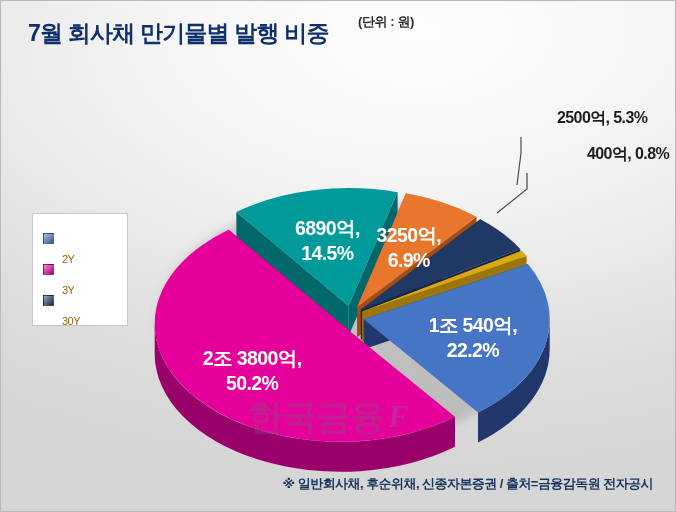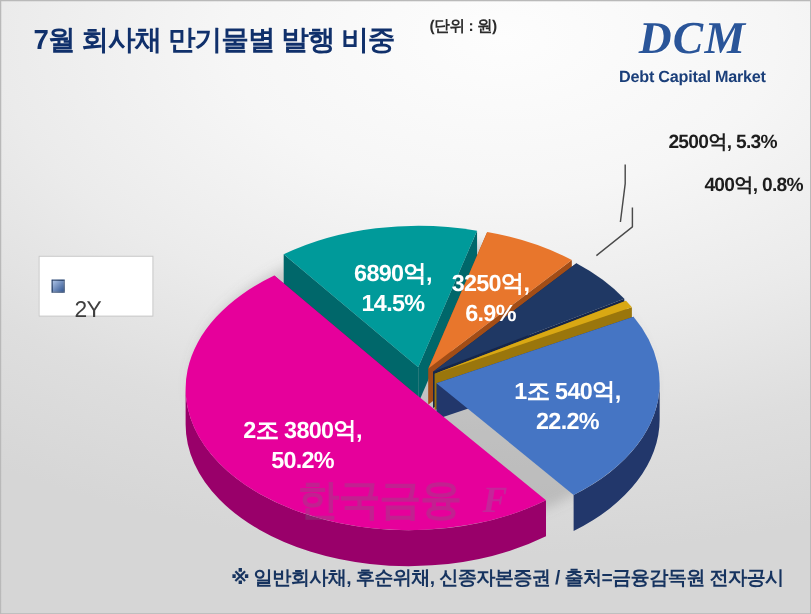--- a/index.html
+++ b/index.html
@@ -45,75 +45,79 @@
     background:#ffffff;border:1px solid #c8c8c8;
     padding:9px 6px 9px 10px;box-sizing:border-box;
   }
   .legend-row{display:flex;align-items:center;height:31px;}
   .swatch{
     width:11px;height:11px;flex:0 0 11px;margin-right:8px;
     border:1px solid rgba(0,0,0,.35);box-sizing:border-box;
     background-image:linear-gradient(135deg,rgba(255,255,255,.55),rgba(0,0,0,.25));
   }
   .legend-label{
-    font-size:19px;color:#404040;letter-spacing:-.5px;white-space:nowrap;margin-top:40px;
+    font-size:11px;color:#a16207;letter-spacing:-.5px;white-space:nowrap;margin-top:40px;
   }
 
   
   #chart{position:absolute;left:118px;top:88px;width:560px;height:370px;}
   #chart svg{display:block;overflow:visible;}
 
   .lbl{
     font-family:"Liberation Sans","DejaVu Sans",sans-serif;
     font-weight:bold;letter-spacing:-.6px;
   }
   .lbl-in{fill:#ffffff;font-size:19.5px;}
   .lbl-out{fill:#1d1d1d;font-size:16px;}
 
   
   #watermark{
     position:absolute;left:247px;top:398px;
-    display:flex;align-items:center;gap:18px;
+    display:flex;align-items:center;gap:4px;
     opacity:.30;pointer-events:none;
   }
   #wm-text{
     font-size:35px;font-weight:bold;color:#6e6e78;letter-spacing:-1px;
     line-height:1;
   }
   #wm-mark{
     font-family:"Liberation Serif","DejaVu Serif",serif;
     font-style:italic;font-weight:bold;font-size:31px;color:#7a7a9a;
     line-height:1;
   }
 
   
   #footer{
     position:absolute;right:22px;bottom:18px;
-    font-size:16px;font-weight:bold;color:#16335f;
+    font-size:13px;font-weight:bold;color:#16335f;
     letter-spacing:-.55px;white-space:nowrap;
   }
 </style>
 </head>
 <body>
 
 <div id="stage">
 
   <div id="header">
     <div id="title">7월 회사채 만기물별 발행 비중</div>
     <div id="unit">(단위 : 원)</div>
-    <div id="logo">
-      <div id="logo-main">DCM</div>
-      <div id="logo-sub">Debt Capital Market</div>
-    </div>
   </div>
 
   <div id="legend">
     <div class="legend-row">
       <span class="swatch" style="background-color: rgb(69, 117, 196);"></span>
       <span class="legend-label">2Y</span>
+    </div>
+    <div class="legend-row">
+      <span class="swatch" style="background-color: rgb(230, 0, 155);"></span>
+      <span class="legend-label">3Y</span>
+    </div>
+    <div class="legend-row">
+      <span class="swatch" style="background-color: rgb(31, 56, 100);"></span>
+      <span class="legend-label">30Y</span>
     </div>
   </div>
 
   <div id="chart">
     <svg id="pie-svg" width="560" height="370" viewBox="0 0 560 370">
       <defs>
         <filter id="soft" x="-30%" y="-30%" width="160%" height="160%">
           <feGaussianBlur stdDeviation="5"></feGaussianBlur>
         </filter>
       </defs>

